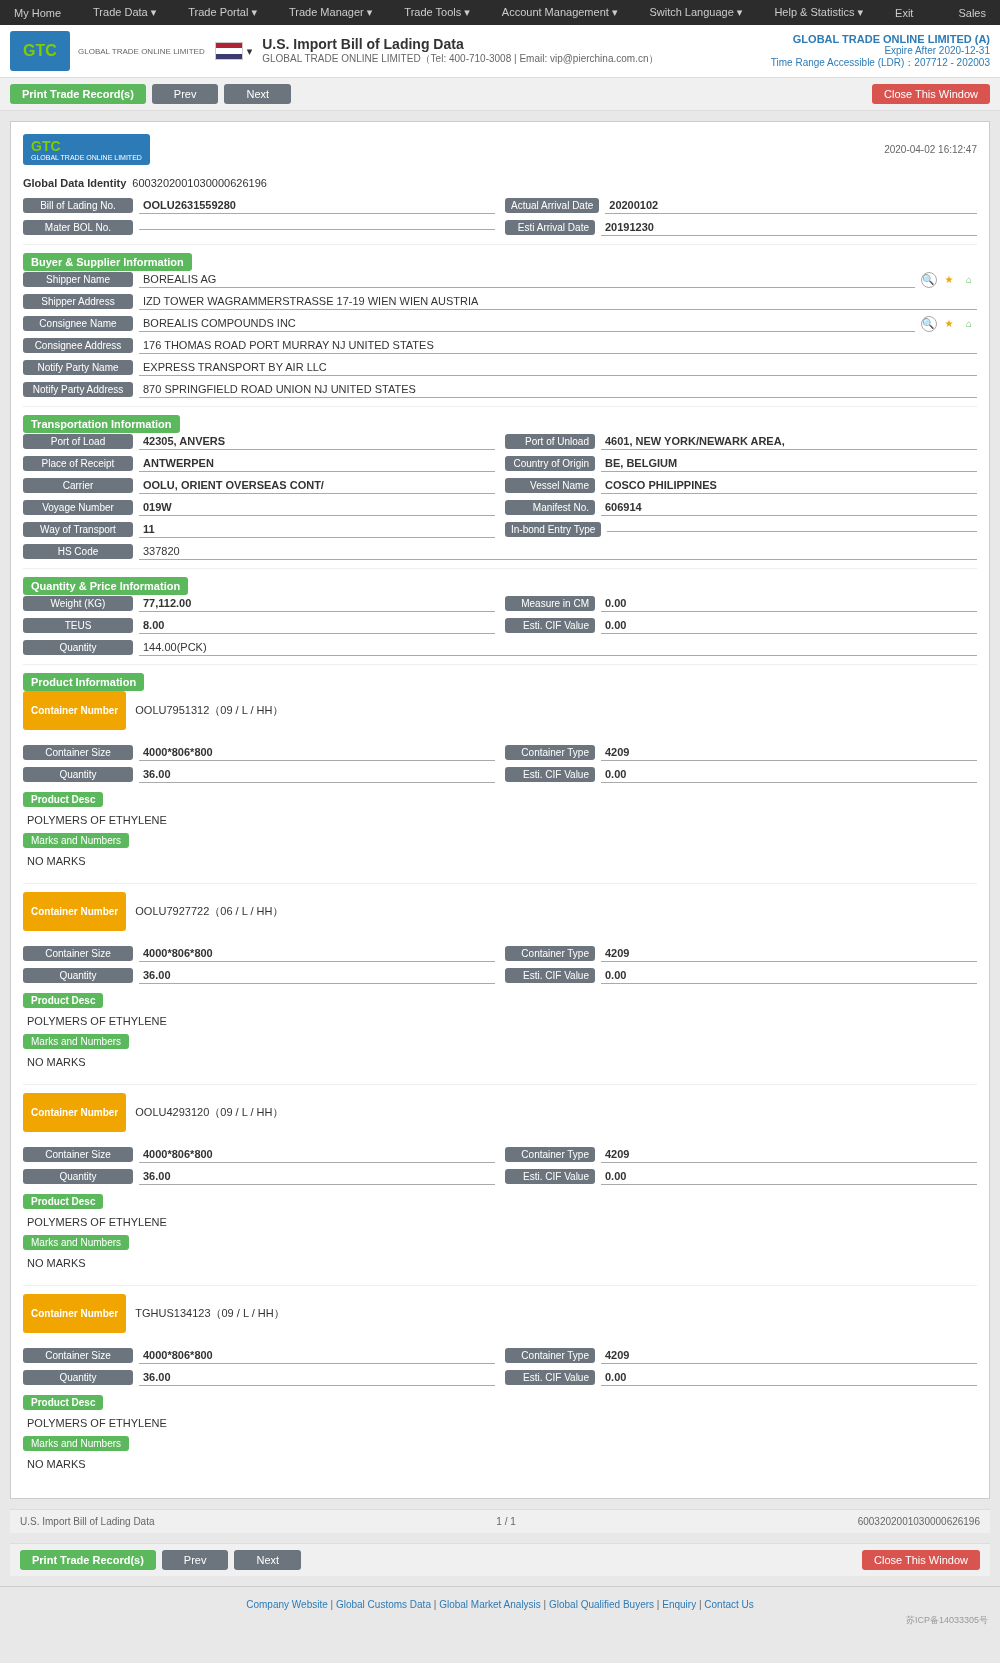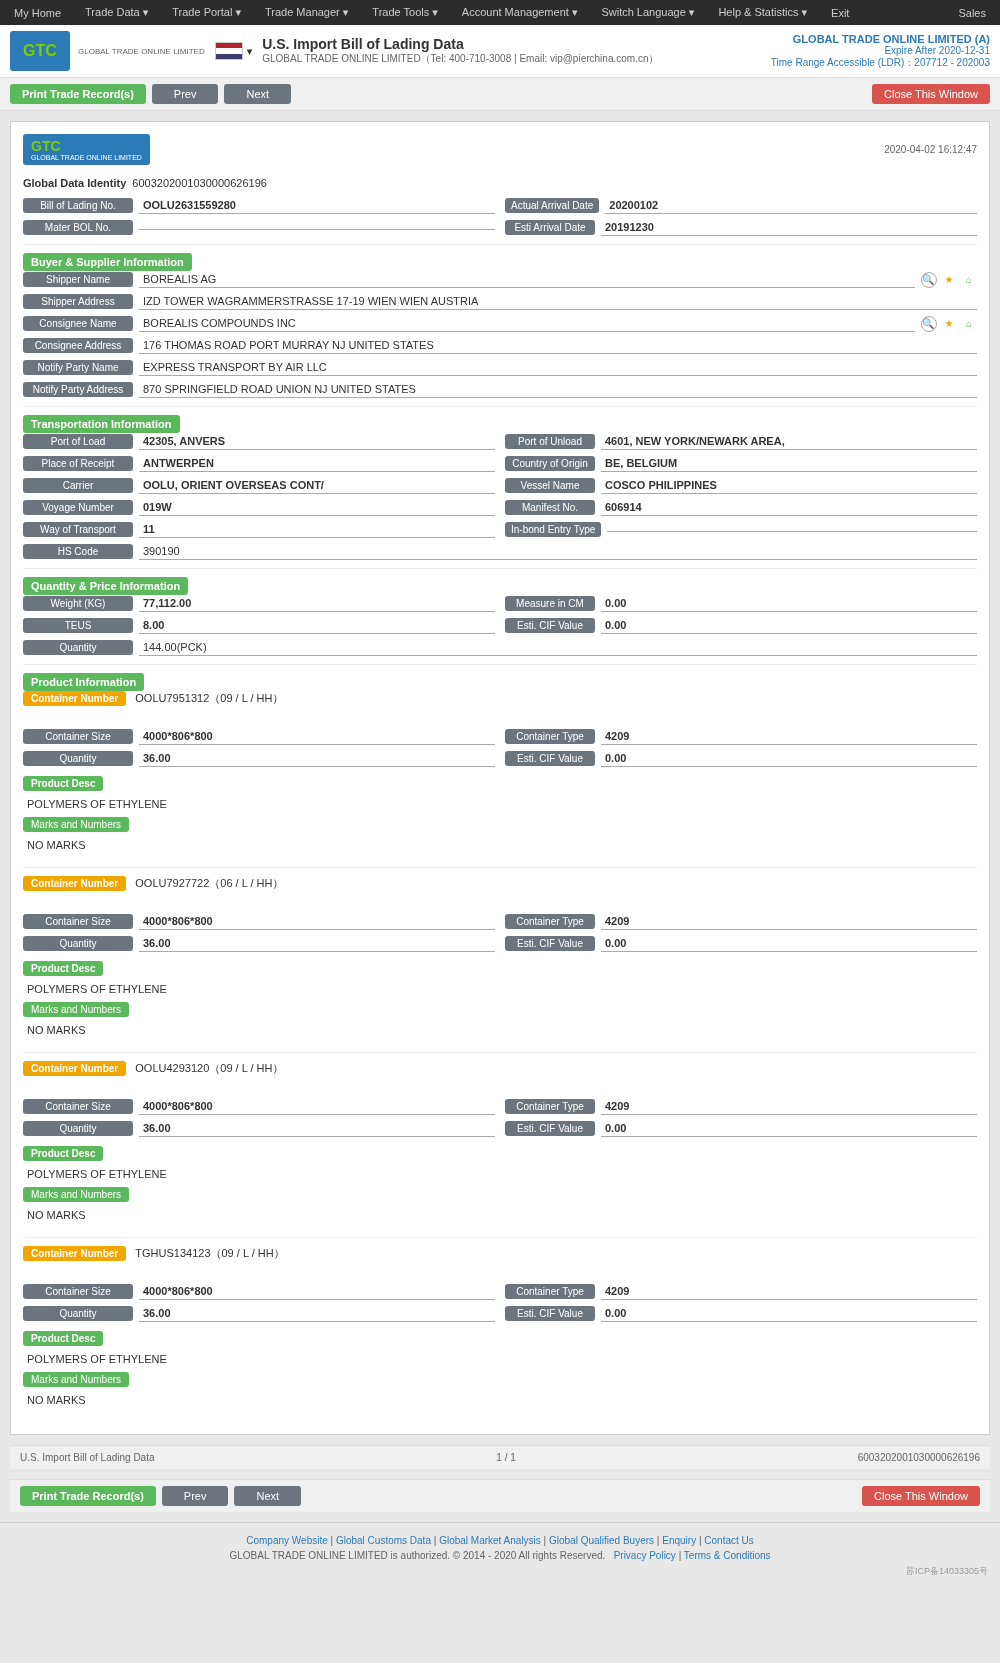--- a/index.html
+++ b/index.html
@@ -1,19 +1,19 @@
 <!DOCTYPE html>
 <html><head>
   <meta charset="utf-8">
   <style>
     * { box-sizing: border-box; margin: 0; padding: 0; }
     body { font-family: Arial, sans-serif; font-size: 11px; background: #e8e8e8; color: #333; }
 
     
-    .top-nav { background: #2c2c2c; color: #ccc; display: flex; align-items: center; padding: 4px 8px; font-size: 11px; gap: 12px; }
+    .top-nav { background: #2c2c2c; color: #ccc; display: flex; align-items: center; padding: 4px 8px; font-size: 11px; gap: 20px; }
     .top-nav span { padding: 2px 6px; cursor: pointer; }
     .top-nav .sales { margin-left: auto; color: #ccc; }
 
     
     .header { background: #fff; display: flex; align-items: center; padding: 6px 10px; border-bottom: 1px solid #ddd; }
     .logo-area { display: flex; align-items: center; gap: 8px; }
     .logo-box { background: #2c7bb6; width: 60px; height: 40px; display: flex; align-items: center; justify-content: center; border-radius: 3px; }
     .flag-area { display: flex; align-items: center; gap: 4px; margin-left: 10px; }
     .flag { width: 28px; height: 18px; background: linear-gradient(to bottom, #B22234 33%, #fff 33%, #fff 66%, #3C3B6E 66%); border: 1px solid #ccc; }
     .header-title { margin-left: 10px; }
@@ -32,21 +32,21 @@
     .doc-card { background: #fff; border: 1px solid #ccc; padding: 12px; margin-bottom: 10px; }
     .doc-header { display: flex; justify-content: space-between; align-items: center; margin-bottom: 12px; }
 
     
     .section-header { background: #5cb85c; color: #fff; padding: 3px 8px; border-radius: 3px; font-weight: bold; font-size: 11px; display: inline-block; }
 
     
     .field-row { display: flex; align-items: center; margin-bottom: 5px; gap: 6px; }
     .field-label { background: #6c757d; color: #fff; padding: 2px 6px; border-radius: 3px; font-size: 10px; min-width: 110px; text-align: center; flex-shrink: 0; }
     .field-value { border-bottom: 1px solid #aaa; flex: 1; padding: 2px 4px; font-size: 11px; color: #333; min-width: 80px; }
-    .field-label-sm { background: #6c757d; color: #fff; padding: 2px 6px; border-radius: 3px; font-size: 10px; min-width: 90px; text-align: center; flex-shrink: 0; }
+    .field-label-sm { background: #6c757d; color: #fff; padding: 2px 6px; border-radius: 3px; font-size: 10px; min-width: 90px; text-align: right; flex-shrink: 0; }
 
     
     .two-col { display: flex; gap: 10px; margin-bottom: 5px; }
     .two-col .col { display: flex; align-items: center; gap: 6px; flex: 1; }
     .two-col .col .field-value { border-bottom: 1px solid #aaa; flex: 1; padding: 2px 4px; font-size: 11px; font-weight: bold; }
 
     
     .icons-row { display: flex; gap: 4px; align-items: center; }
     .icon-circle { width: 16px; height: 16px; border-radius: 50%; display: inline-flex; align-items: center; justify-content: center; cursor: pointer; font-size: 10px; }
     .icon-search { background: #fff; border: 1px solid #aaa; }
@@ -60,21 +60,21 @@
     
     .footer-bar { background: #f0f0f0; padding: 6px 10px; display: flex; align-items: center; justify-content: space-between; border-top: 1px solid #ddd; font-size: 10px; color: #666; margin-bottom: 10px; }
 
     .bottom-toolbar { background: #f0f0f0; padding: 6px 10px; display: flex; align-items: center; gap: 6px; border-top: 1px solid #ddd; }
 
     .site-footer { background: #e8e8e8; text-align: center; padding: 12px; font-size: 10px; color: #666; border-top: 1px solid #ccc; }
     .site-footer a { color: #2c7bb6; text-decoration: none; }
     .icp { font-size: 9px; color: #999; margin-top: 4px; text-align: right; }
 
     .container-block { margin-bottom: 16px; }
-    .container-num-label { background: #f0a500; color: #fff; padding: 2px 8px; border-radius: 3px; font-size: 10px; font-weight: bold; display: inline-block; margin-bottom: 18px; }
+    .container-num-label { background: #f0a500; color: #fff; padding: 14px 8px; border-radius: 3px; font-size: 10px; font-weight: bold; display: inline-block; margin-bottom: 10px; }
     .product-desc-label { background: #5cb85c; color: #fff; padding: 2px 8px; border-radius: 3px; font-size: 10px; font-weight: bold; display: inline-block; margin: 4px 0; }
     .marks-label { background: #5cb85c; color: #fff; padding: 2px 8px; border-radius: 3px; font-size: 10px; font-weight: normal; display: inline-block; margin: 4px 0; }
     .desc-text { font-size: 11px; color: #333; margin: 3px 0 3px 4px; }
 
     hr.divider { border: none; border-top: 1px solid #eee; margin: 8px 0; }
   </style>
 </head>
 <body>
 
 <div class="top-nav">
@@ -251,21 +251,21 @@
         <span class="field-label">Way of Transport</span>
         <span class="field-value">11</span>
       </div>
       <div class="col">
         <span class="field-label-sm">In-bond Entry Type</span>
         <span class="field-value"></span>
       </div>
     </div>
     <div class="field-row">
       <span class="field-label">HS Code</span>
-      <span class="field-value" style="flex:1;">390190</span>
+      <span class="field-value" style="flex:1;">337820</span>
     </div>
   </div>
 
   <hr class="divider">
 
   <div>
     <div class="section-header">Quantity &amp; Price Information</div>
 
     <div class="two-col">
       <div class="col">
@@ -461,19 +461,14 @@
 
 <div class="site-footer">
   <div>
     <a href="#">Company Website</a> |
     <a href="#">Global Customs Data</a> |
     <a href="#">Global Market Analysis</a> |
     <a href="#">Global Qualified Buyers</a> |
     <a href="#">Enquiry</a> |
     <a href="#">Contact Us</a>
   </div>
-  <div style="margin-top:4px;">
-    GLOBAL TRADE ONLINE LIMITED is authorized. © 2014 - 2020 All rights Reserved. &nbsp;
-    <a href="#">Privacy Policy</a> |
-    <a href="#">Terms &amp; Conditions</a>
-  </div>
   <div class="icp">苏ICP备14033305号</div>
 </div>
 
 </body></html>

